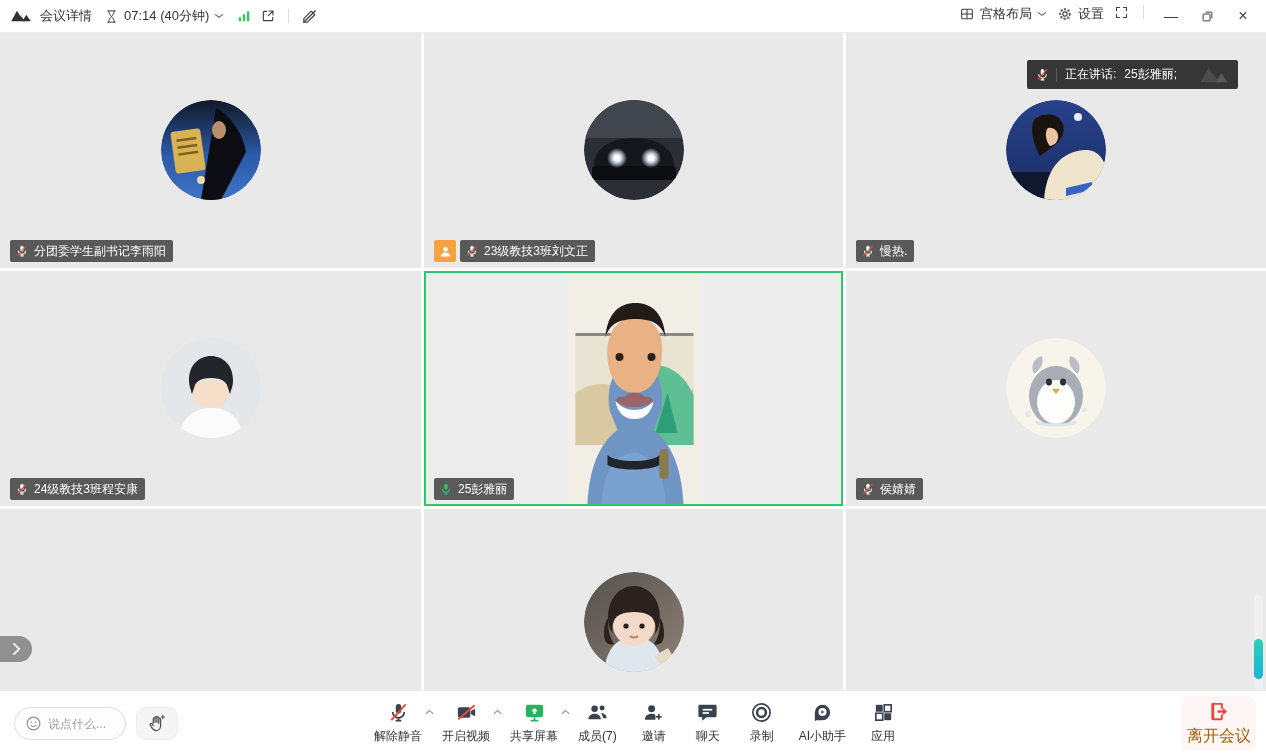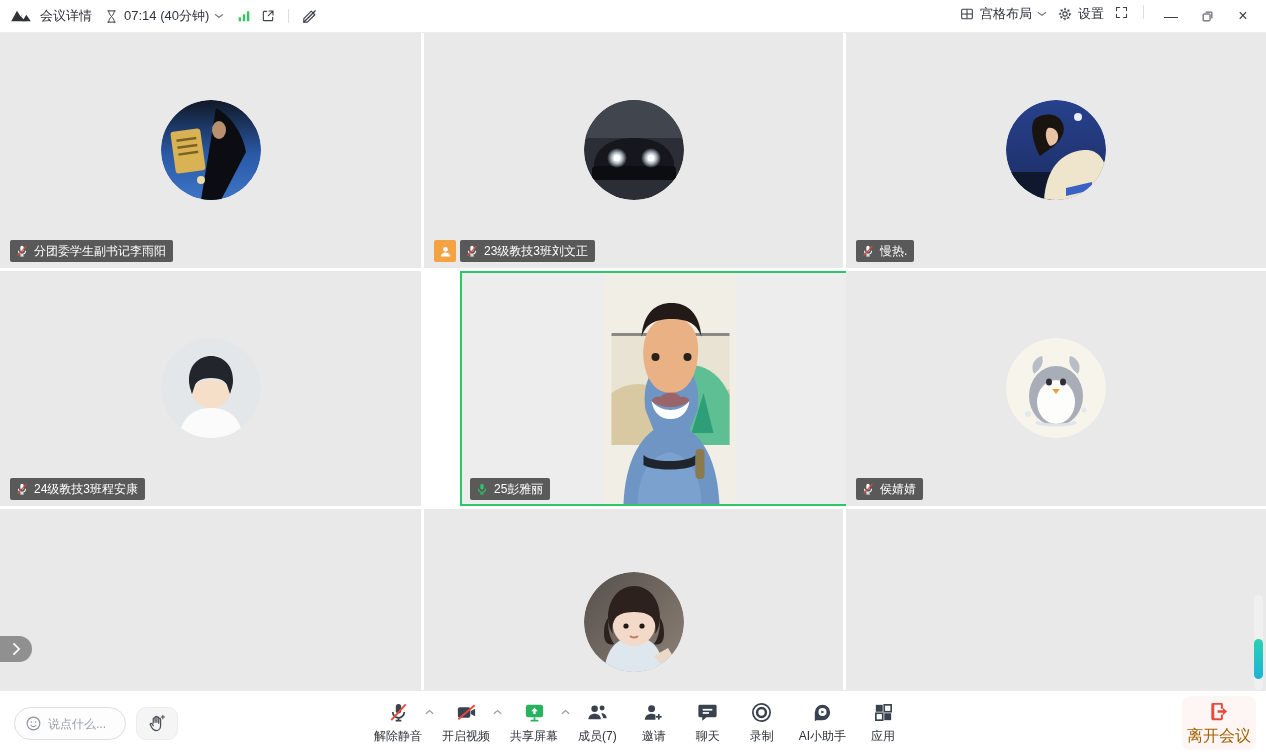--- a/index.html
+++ b/index.html
@@ -15,21 +15,21 @@
   .tb-right { margin-left:auto; display:flex; align-items:flex-start; gap:10px; padding-right:10px; }
   .tb-item { display:flex; align-items:center; gap:5px; cursor:default; }
   .tb-div { width:1px; height:14px; background:#ddd; margin:0 4px; }
   .chev { font-size:9px; color:#8a8f99; transform:scaleY(.8); }
   .winbtn { width:26px; height:22px; display:flex; align-items:center; justify-content:center; color:#3c4048; }
 
   
   #grid { position:absolute; top:33px; left:0; width:1266px; height:657px; background:#fff; }
   .tile { position:absolute; background:#e9e9e9; overflow:hidden; }
   .tile.video-tile { background:#ededed; }
-  .tile.speaking { box-shadow: inset 0 0 0 2px #2bc76a; margin-left: 36px; }
+  .tile.speaking { box-shadow: inset 0 0 0 2px #2bc76a; }
   .avatar { position:absolute; left:50%; transform:translateX(-50%); width:100px; height:100px;
     border-radius:50%; overflow:hidden; }
   .video-strip { position:absolute; top:2px; bottom:2px; left:50%; transform:translateX(-50%); width:133px; }
 
   .name-row { position:absolute; left:10px; bottom:6px; display:flex; align-items:center; z-index:5; }
   .host-badge { width:22px; height:22px; background:#f5a243; border-radius:2px; margin-right:4px;
     display:flex; align-items:center; justify-content:center; }
   .name-tag { display:flex; align-items:center; gap:5px; background:rgba(64,64,64,.85);
     color:#fff; font-size:12px; line-height:1; padding:4px 7px 4px 5px; border-radius:2px; white-space:nowrap;justify-content:center; }
 
@@ -464,20 +464,34 @@
           <circle cx="42" cy="54" r="2.6" fill="#241a16"></circle>
           <circle cx="58" cy="54" r="2.6" fill="#241a16"></circle>
           <path d="M46 64c2 2 6 2 8 0" stroke="#c47b63" stroke-width="2" fill="none"></path>
           <path d="M70 84l14-8 6 10-12 8z" fill="#e8d9c8"></path>
         </svg>
       </div>
     </div>
     <div class="tile" style="left:846px;top:476px;width:420px;height:181px;"></div>
   </div>
 
+  <div id="speak-banner">
+    <svg width="15" height="15" viewBox="0 0 24 24" color="#fff">
+        <use href="#i-mic-off"></use>
+      </svg>
+    <span class="bdiv"></span>
+    <span>正在讲话:</span>
+    <span style="margin-left:8px;">25彭雅丽;</span>
+    <span class="wm">
+      <svg width="36" height="22" viewBox="0 0 24 18">
+          <path d="M1 15L7.5 3l4 6.5L14 6l-2 3.6 5 5.4z" fill="#777"></path>
+          <path d="M13.5 15l4.5-7.5L23 15z" fill="#999"></path>
+        </svg>
+    </span>
+  </div>
 
   <div id="expander">
     <svg width="9" height="12" viewBox="0 0 10 14">
         <path d="M2 1l6 6-6 6" fill="none" stroke="#fff" stroke-width="2" stroke-linecap="round"></path>
       </svg>
   </div>
   <div id="scroll-track">
     <div id="scroll-thumb"></div>
   </div>
 

